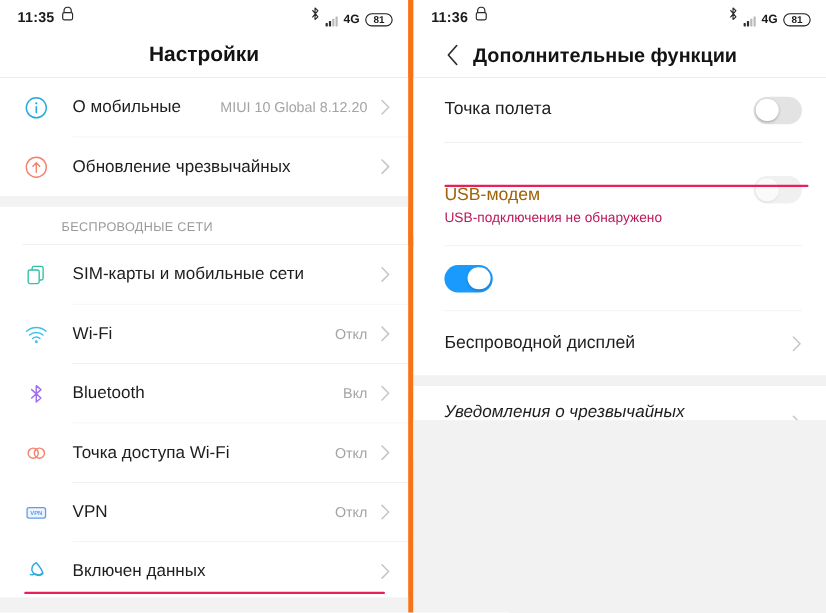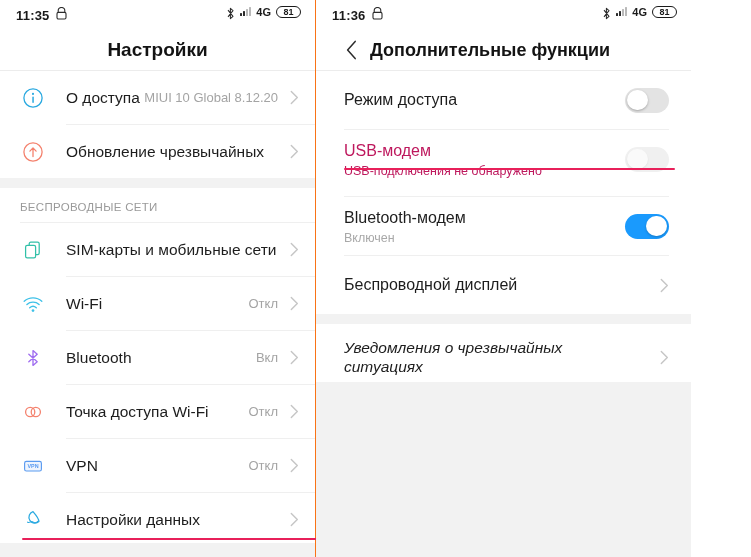--- a/index.html
+++ b/index.html
@@ -5,32 +5,32 @@
   * { box-sizing: border-box; margin: 0; padding: 0; }
   html, body {
     width: 751px; height: 557px;
     font-family: "Liberation Sans", "DejaVu Sans", sans-serif;
     background: #ffffff;
     overflow: hidden;
   }
   .screens { display: flex; width: 751px; height: 557px; }
 
   .panel { position: relative; height: 557px; background: #ffffff; }
-  .panel-left  { width: 316px; border-right: 1px solid #f97316; }
+  .panel-left  { width: 376px; border-right: 5px solid #f97316; }
   .panel-right { width: 375px; }
 
   
   .statusbar {
     height: 30px; display: flex; align-items: center;
     justify-content: space-between;
     padding: 0 14px 0 16px;
   }
   .sb-left { display: flex; align-items: center; gap: 6px; }
   .sb-time { font-size: 13px; font-weight: bold; color: #1a1a1a; letter-spacing: .2px; }
-  .sb-right { display: flex; align-items: flex-start; gap: 5px; }
+  .sb-right { display: flex; align-items: flex-end; gap: 5px; }
   .sb-4g { font-size: 11px; font-weight: bold; color: #1a1a1a; }
   .lock-ico { display:block; }
   .bars { display: flex; align-items: flex-end; gap: 1px; height: 10px; }
   .bars i { width: 2px; background: #2b2b2b; display: block; border-radius: .5px; }
   .bars i:nth-child(1){ height: 3px; }
   .bars i:nth-child(2){ height: 5px; }
   .bars i:nth-child(3){ height: 7px; background:#b9b9b9; }
   .bars i:nth-child(4){ height: 9px; background:#b9b9b9; }
   .batt {
     border: 1.4px solid #1a1a1a; border-radius: 6px;
@@ -52,20 +52,21 @@
     margin-right: 4px; margin-left: 4px;
   }
   .title-right { font-size: 18px; font-weight: bold; color: #131313; }
 
   .divider { height: 1px; background: #ececec; margin-left: 0; }
 
   
   .section-hdr {
     font-size: 11.5px; color: #9a9a9a; letter-spacing: .3px;
     padding: 13px 0 9px 20px;
+    margin-left: 36px;
   }
   .row {
     display: flex; align-items: center;
     height: 53px; padding: 0 16px 0 20px;
     position: relative; background: #fff;
   }
   .row-ico {
     width: 26px; height: 26px; display: flex;
     align-items: center; justify-content: center;
     flex: 0 0 26px; margin-right: 20px;
@@ -78,21 +79,21 @@
   
   .rrow {
     display: flex; align-items: center;
     min-height: 58px; padding: 10px 22px 10px 28px;
     position: relative; background: #fff;
   }
   .rrow-txt { flex: 1; }
   .rrow-title { font-size: 16px; color: #1d1d1d; line-height: 1.25; }
   .rrow-title.two { font-size: 15.5px; font-style: italic; }
   .rrow-sub { font-size: 12.5px; color: #a8a8a8; margin-top: 3px; }
-  .rrow.disabled .rrow-title { color: #be185d; }
+  .rrow.disabled .rrow-title { color: #a16207; margin-top: 28px; }
   .rrow.disabled .rrow-sub   { color: #be185d; }
   .rrow-sep { height: 1px; background: #efefef; margin: 0 22px 0 28px; }
 
   .toggle {
     width: 44px; height: 25px; border-radius: 13px;
     background: #e3e3e3; position: relative; flex: 0 0 44px;
   }
   .toggle .knob {
     position: absolute; top: 2.2px; left: 2.2px;
     width: 20.6px; height: 20.6px; border-radius: 50%;
@@ -153,21 +154,21 @@
     <div class="divider"></div>
 
     <div class="row">
       <span class="row-ico">
         <svg width="22" height="22" viewBox="0 0 22 22">
             <circle cx="11" cy="11" r="9.1" fill="none" stroke="#2aa9e0" stroke-width="1.3"></circle>
             <circle cx="11" cy="6.9" r="1.05" fill="#2aa9e0"></circle>
             <rect x="10.3" y="9.4" width="1.5" height="6.6" rx=".7" fill="#2aa9e0"></rect>
           </svg>
       </span>
-      <span class="row-label">О доступа</span>
+      <span class="row-label">О мобильные</span>
       <span class="row-value">MIUI 10 Global 8.12.20</span>
       <span class="chev">
         <svg width="9" height="15" viewBox="0 0 9 15">
             <path d="M1.3 1.4l6 6.1-6 6.1" fill="none" stroke="#c6c6c6" stroke-width="1.4" stroke-linecap="round" stroke-linejoin="round"></path>
           </svg>
       </span>
     </div>
     <div class="row-sep"></div>
 
     <div class="row">
@@ -277,21 +278,21 @@
     </div>
     <div class="row-sep"></div>
 
     <div class="row">
       <span class="row-ico">
         <svg width="22" height="22" viewBox="0 0 22 22">
             <path d="M11 2.6c3.4 3.9 5.9 7 5.9 9.9A5.9 5.9 0 1111 2.6z" fill="none" stroke="#2aa9e0" stroke-width="1.3" stroke-linejoin="round"></path>
             <path d="M5.6 13.1c1.5 1.6 3.6-1.4 5.2-.2 1.6 1.2 3.4 1.1 5-.6" fill="none" stroke="#2aa9e0" stroke-width="1.15" stroke-linecap="round"></path>
           </svg>
       </span>
-      <span class="row-label">Настройки данных</span>
+      <span class="row-label">Включен данных</span>
       <span class="row-value"></span>
       <span class="chev">
         <svg width="9" height="15" viewBox="0 0 9 15">
             <path d="M1.3 1.4l6 6.1-6 6.1" fill="none" stroke="#c6c6c6" stroke-width="1.4" stroke-linecap="round" stroke-linejoin="round"></path>
           </svg>
       </span>
     </div>
     <div class="row-sep"></div>
 
     <div class="row">
@@ -341,21 +342,21 @@
         <svg width="13" height="22" viewBox="0 0 13 22">
             <path d="M10.2 2.4L2.6 11l7.6 8.6" fill="none" stroke="#2b2b2b" stroke-width="1.5" stroke-linecap="round" stroke-linejoin="round"></path>
           </svg>
       </span>
       <span class="title-right">Дополнительные функции</span>
     </div>
     <div class="divider"></div>
 
     <div class="rrow">
       <div class="rrow-txt">
-        <div class="rrow-title">Режим доступа</div>
+        <div class="rrow-title">Точка полета</div>
       </div>
       <div class="toggle">
           <span class="knob"></span>
         </div>
     </div>
     <div class="rrow-sep"></div>
 
     <div class="rrow disabled">
       <div class="rrow-txt">
         <div class="rrow-title">USB-модем</div>
@@ -364,24 +365,20 @@
       <div class="toggle dim">
           <span class="knob"></span>
         </div>
     </div>
 
     <div class="annot" style="left:28px; width:331px; top:168px; background:#e8205a;"></div>
 
     <div class="rrow-sep" style="margin-top:8px"></div>
 
     <div class="rrow">
-      <div class="rrow-txt">
-        <div class="rrow-title">Bluetooth-модем</div>
-        <div class="rrow-sub">Включен</div>
-      </div>
       <div class="toggle on">
           <span class="knob"></span>
         </div>
     </div>
     <div class="rrow-sep"></div>
 
     <div class="rrow">
       <div class="rrow-txt">
         <div class="rrow-title">Беспроводной дисплей</div>
       </div>

